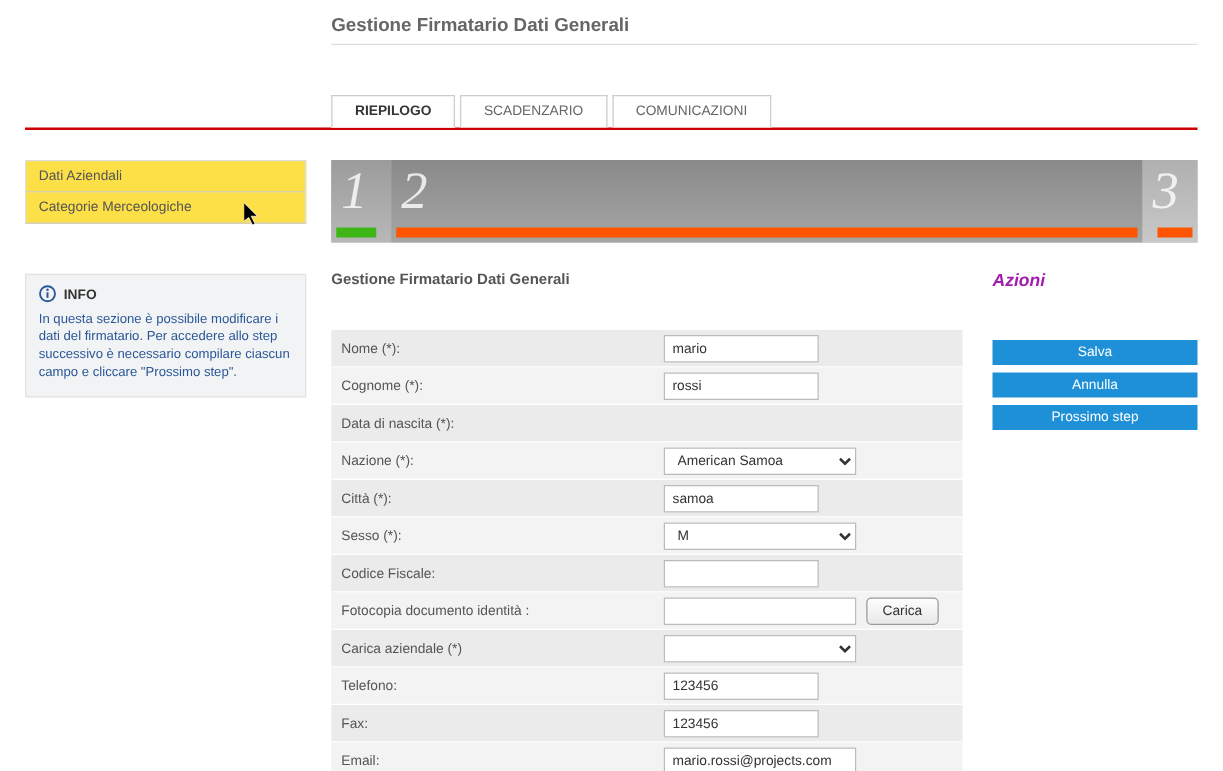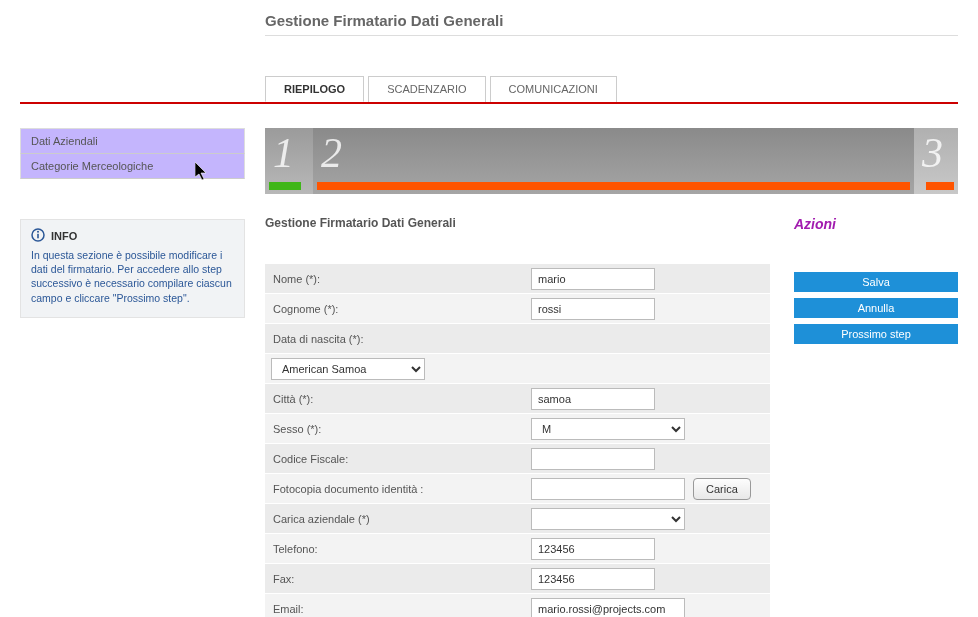--- a/index.html
+++ b/index.html
@@ -55,21 +55,21 @@
   .body-wrap {
     display: flex;
     gap: 20px;
     margin-top: 24px;
   }
   .left-col {
     width: 225px;
     flex-shrink: 0;
   }
   .sidenav-item {
-    background: #c4b5fd;
+    background: #fde047;
     border: 1px solid #ddd;
     padding: 6px 10px;
     font-size: 11px;
     color: #555;
     cursor: pointer;
     border-bottom: 1px solid #ccc;
   }
   .sidenav-item + .sidenav-item {
     border-top: none;
   }
@@ -317,20 +317,21 @@
             <div class="form-row">
               <div class="form-label">Cognome (*):</div>
               <div class="form-control-cell">
                 <input type="text" class="w-md" value="rossi" style="">
               </div>
             </div>
             <div class="form-row">
               <div class="form-label">Data di nascita (*):</div>
             </div>
             <div class="form-row">
+              <div class="form-label">Nazione (*):</div>
               <div class="form-control-cell">
                 <select class="w-sel">
                   <option>American Samoa</option>
                 </select>
               </div>
             </div>
             <div class="form-row">
               <div class="form-label">Città (*):</div>
               <div class="form-control-cell">
                 <input type="text" class="w-md" value="samoa" style="">

